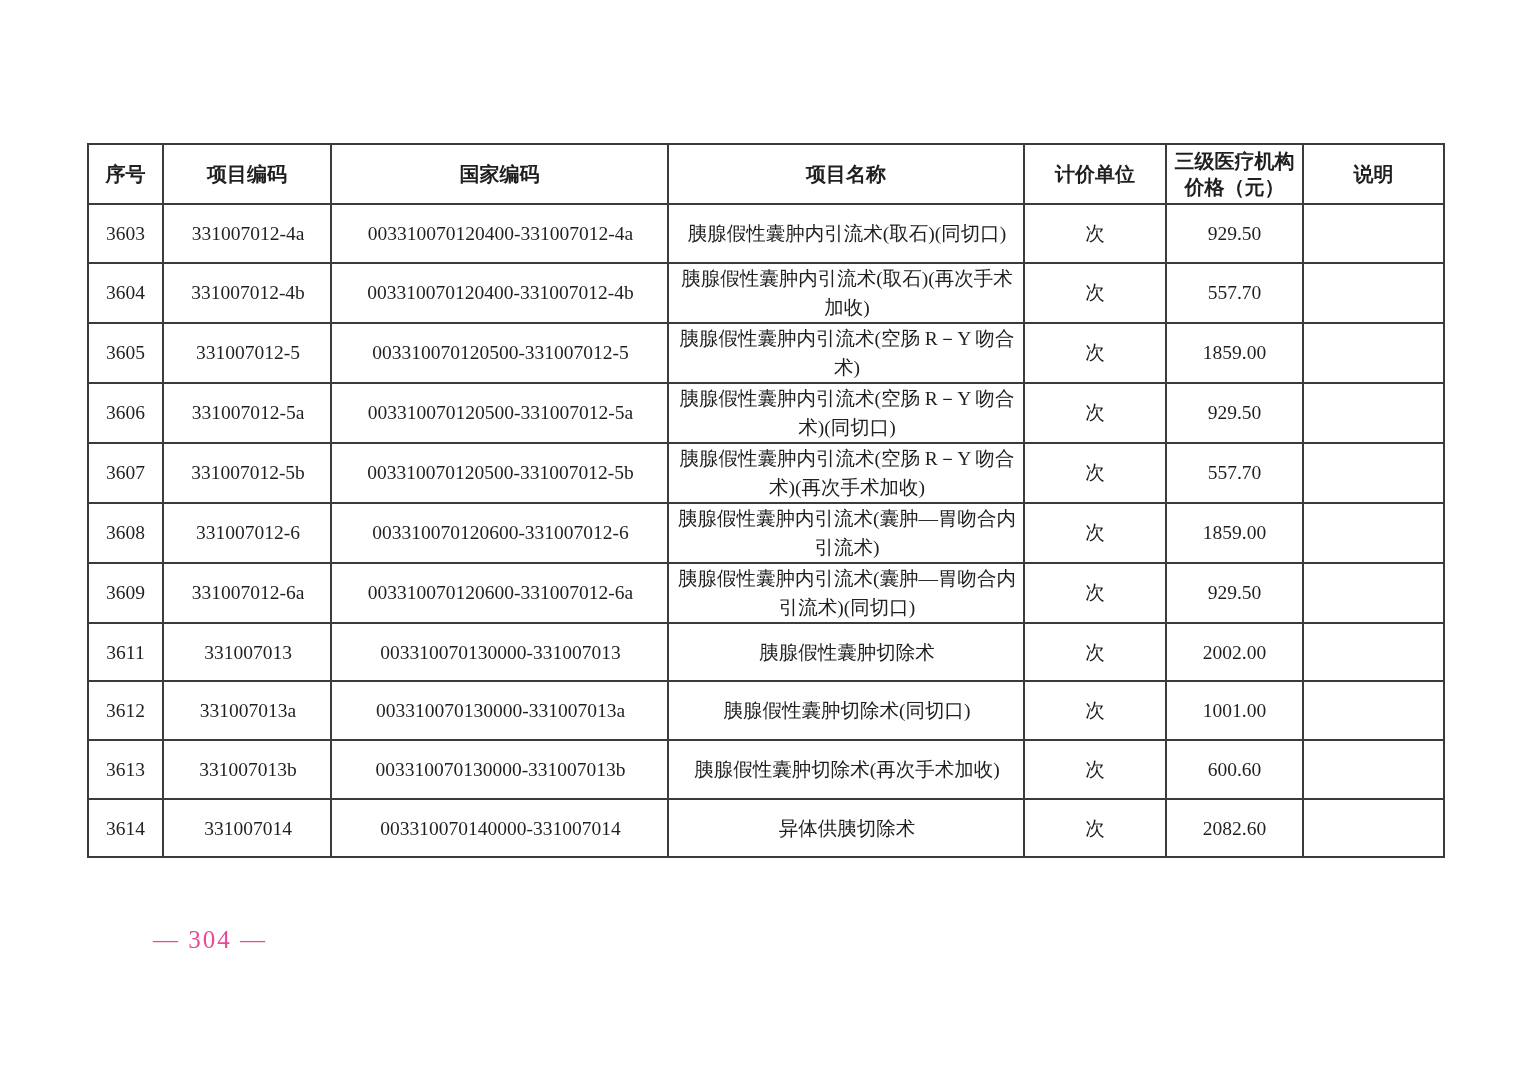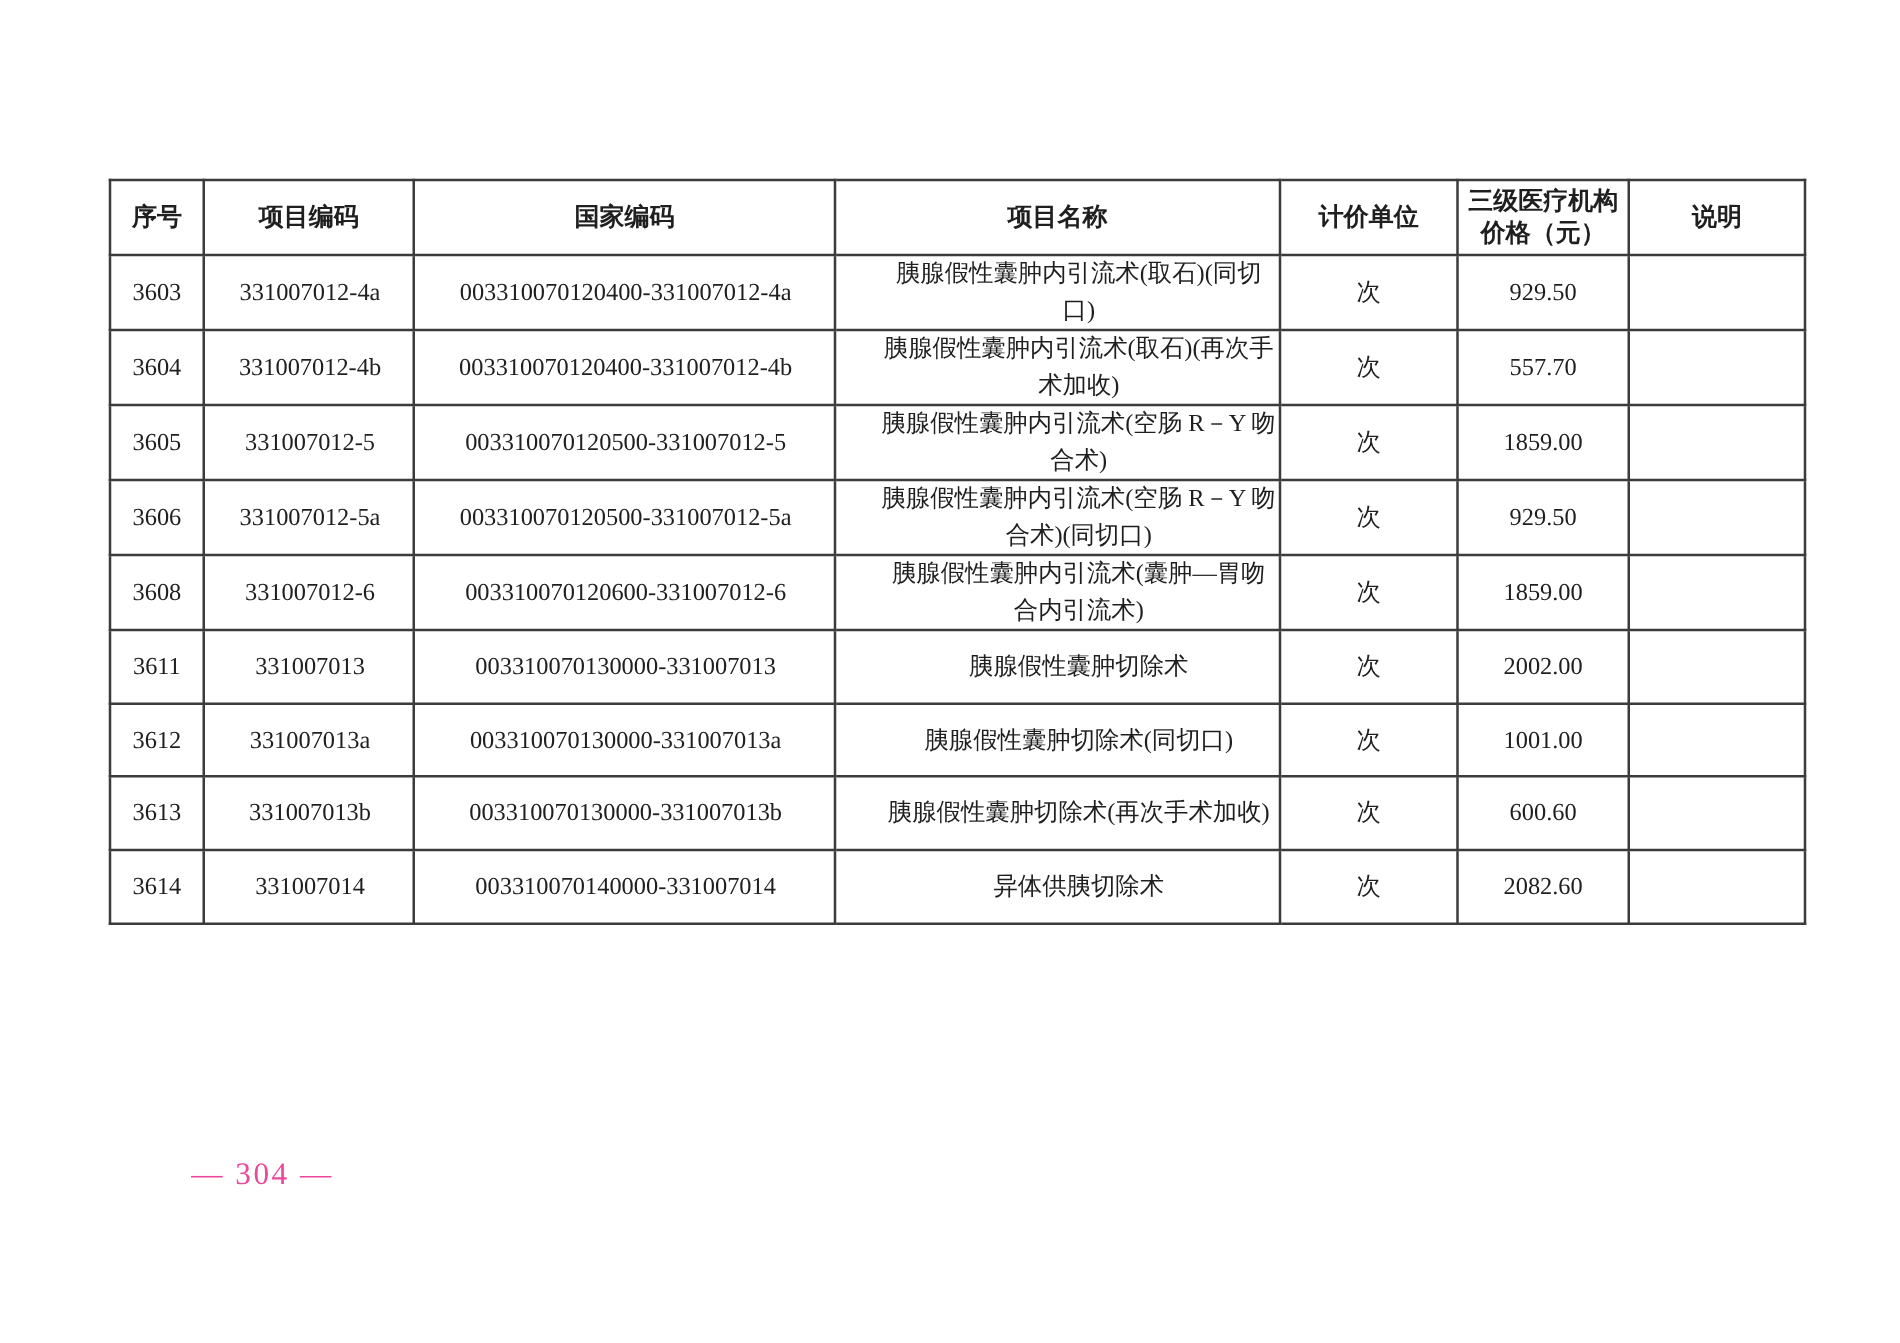--- a/index.html
+++ b/index.html
@@ -58,21 +58,20 @@
   td.c-seq, td.c-unit, td.c-price {
     text-align: center;
   }
   td.c-code, td.c-ncode, td.c-name {
     text-align: center;
     padding-left: 4px;
     padding-right: 2px;
   }
   td.c-name {
     word-break: break-all;
-    padding-left: 36px;
   }
   .page-footer {
     position: absolute;
     left: 153px;
     top: 926px;
     font-size: 25px;
     letter-spacing: 2px;
     color: #ec4899;
     white-space: pre;
   }
@@ -137,29 +136,47 @@
         <tr>
       <td class="c-seq">3606</td>
       <td class="c-code">331007012-5a</td>
       <td class="c-ncode">003310070120500-331007012-5a</td>
       <td class="c-name">胰腺假性囊肿内引流术(空肠 R－Y 吻合术)(同切口)</td>
       <td class="c-unit">次</td>
       <td class="c-price">929.50</td>
       <td class="c-note"></td>
     </tr>
         <tr>
+      <td class="c-seq">3607</td>
+      <td class="c-code">331007012-5b</td>
+      <td class="c-ncode">003310070120500-331007012-5b</td>
+      <td class="c-name">胰腺假性囊肿内引流术(空肠 R－Y 吻合术)(再次手术加收)</td>
+      <td class="c-unit">次</td>
+      <td class="c-price">557.70</td>
+      <td class="c-note"></td>
+    </tr>
+        <tr>
       <td class="c-seq">3608</td>
       <td class="c-code">331007012-6</td>
       <td class="c-ncode">003310070120600-331007012-6</td>
       <td class="c-name">胰腺假性囊肿内引流术(囊肿—胃吻合内引流术)</td>
       <td class="c-unit">次</td>
       <td class="c-price">1859.00</td>
       <td class="c-note"></td>
     </tr>
         <tr>
+      <td class="c-seq">3609</td>
+      <td class="c-code">331007012-6a</td>
+      <td class="c-ncode">003310070120600-331007012-6a</td>
+      <td class="c-name">胰腺假性囊肿内引流术(囊肿—胃吻合内引流术)(同切口)</td>
+      <td class="c-unit">次</td>
+      <td class="c-price">929.50</td>
+      <td class="c-note"></td>
+    </tr>
+        <tr>
       <td class="c-seq">3611</td>
       <td class="c-code">331007013</td>
       <td class="c-ncode">003310070130000-331007013</td>
       <td class="c-name">胰腺假性囊肿切除术</td>
       <td class="c-unit">次</td>
       <td class="c-price">2002.00</td>
       <td class="c-note"></td>
     </tr>
         <tr>
       <td class="c-seq">3612</td>

